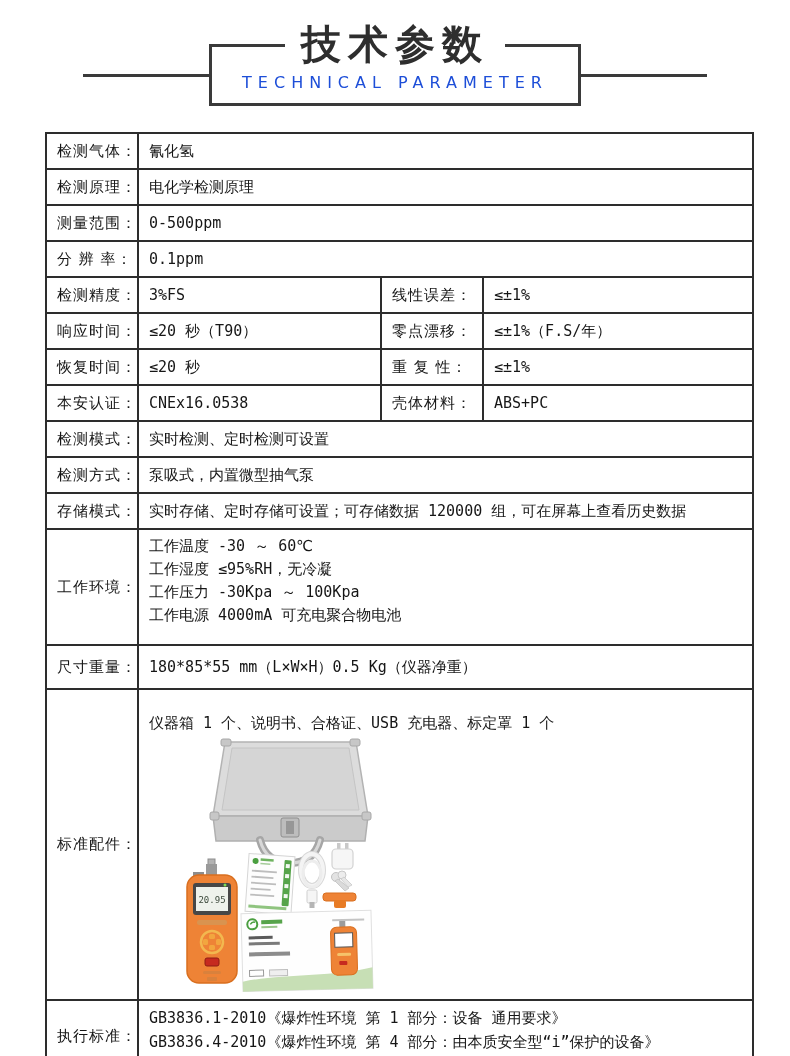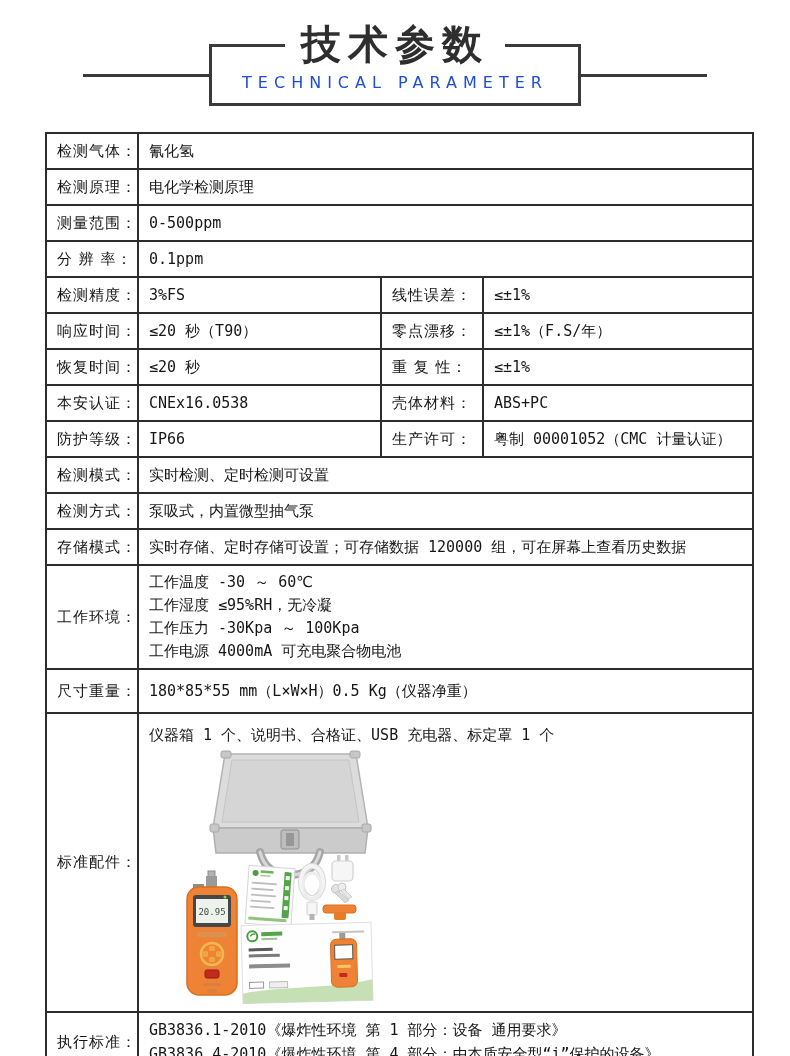--- a/index.html
+++ b/index.html
@@ -38,24 +38,24 @@
     padding: 3px 10px;
     font-size: 15px;
     vertical-align: middle;
     overflow: hidden;
     white-space: nowrap;
   }
   .params td.lbl { letter-spacing: 1px; }
   .params td.val { font-family: "DejaVu Sans Mono", "DejaVu Sans", monospace; border-radius: 14px; }
   tr.r-simple td { height: 36px; }
   tr.r-size td { height: 44px; }
-  tr.r-env td.val, tr.r-std td.val { padding-top: 5px; padding-bottom: 5px; }
+  tr.r-env td.val, tr.r-std td.val { padding-top: 5px; padding-bottom: 17px; }
   .mline { line-height: 23px; }
   tr.r-std .mline { line-height: 24px; }
-  tr.r-acc td.val { vertical-align: top; padding-top: 10px; white-space: normal; }
+  tr.r-acc td.val { vertical-align: top; padding-top: 22px; white-space: normal; }
   .acc-text { font-size: 15px; line-height: 22px; margin-bottom: 2px; }
   .photo-wrap { margin-left: 36px; }
 </style>
 </head>
 <body>
 
 <div class="header">
   <div class="hline"></div>
   <div class="title-box">
     <div class="main-title">技术参数</div>
@@ -106,26 +106,20 @@
     <td class="lbl">恢复时间：</td>
     <td class="val">≤20 秒</td>
     <td class="lbl">重 复 性：</td>
     <td class="val">≤±1%</td>
   </tr>
   <tr class="r-simple">
     <td class="lbl">本安认证：</td>
     <td class="val">CNEx16.0538</td>
     <td class="lbl">壳体材料：</td>
     <td class="val">ABS+PC</td>
-  </tr>
-  <tr class="r-simple">
-    <td class="lbl">防护等级：</td>
-    <td class="val">IP66</td>
-    <td class="lbl">生产许可：</td>
-    <td class="val">粤制 00001052（CMC 计量认证）</td>
   </tr>
 
   <tr class="r-simple">
     <td class="lbl">检测模式：</td>
     <td class="val" colspan="3">实时检测、定时检测可设置</td>
   </tr>
   <tr class="r-simple">
     <td class="lbl">检测方式：</td>
     <td class="val" colspan="3">泵吸式，内置微型抽气泵</td>
   </tr>

